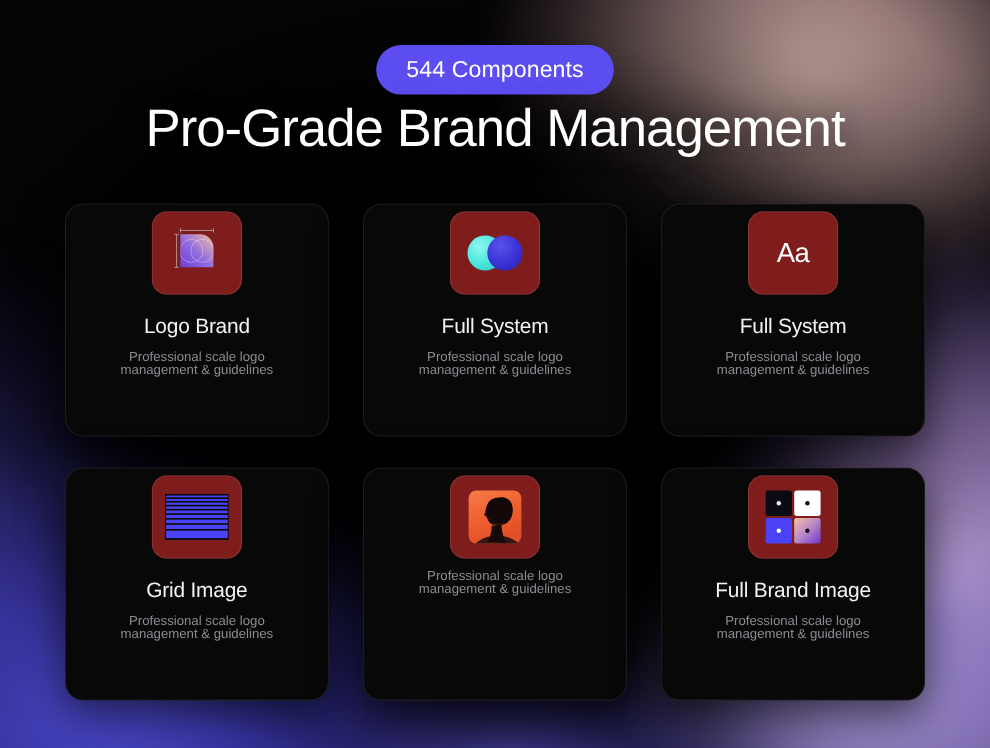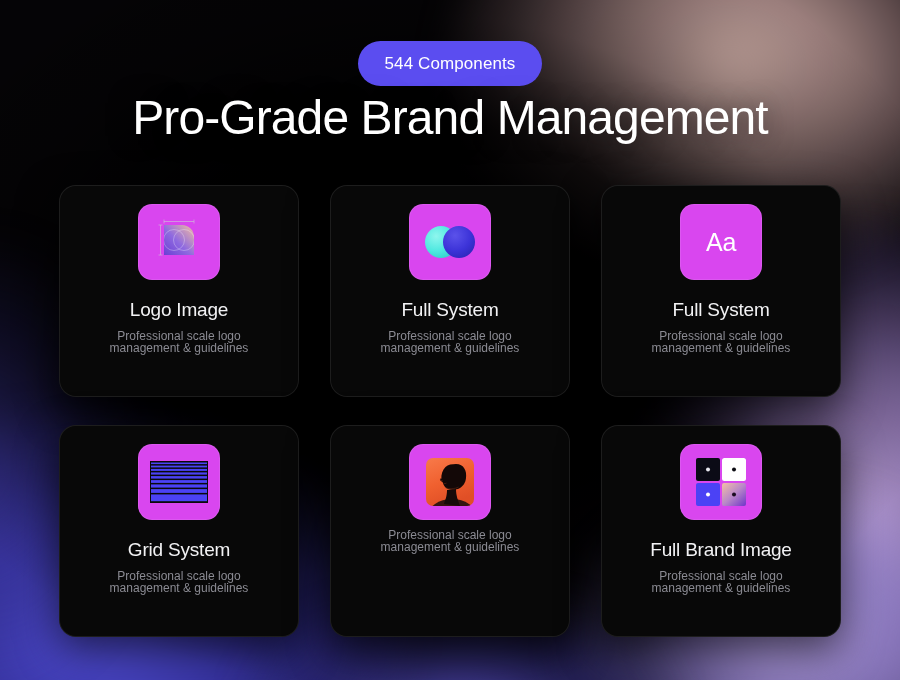--- a/index.html
+++ b/index.html
@@ -107,21 +107,21 @@
   .badge {
     margin-top: 41px;
     display: inline-flex;
     align-items: center;
     justify-content: center;
     height: 45px;
     padding: 0 27px;
     border-radius: 23px;
     background: #5b4df0;
     color: #ffffff;
-    font-size: 17px;
+    font-size: 21px;
     font-weight: 500;
     letter-spacing: 0.1px;
     white-space: nowrap;
   }
 
   .headline {
     margin-top: 4px;
     color: #ffffff;
     font-size: 48px;
     font-weight: 500;
@@ -146,26 +146,26 @@
     border: 1px solid rgba(255,255,255,0.085);
     border-radius: 17px;
     box-shadow: 0 14px 40px rgba(0,0,0,0.62);
     display: flex;
     flex-direction: column;
     align-items: center;
     overflow: hidden;
   }
 
   .icon-tile {
-    margin-top: 18px;
+    margin-top: 6px;
     width: 82px;
     height: 76px;
     border-radius: 14px;
     border: 1px solid rgba(255,255,255,0.10);
-    background: #d946ef;
+    background: #7f1d1d;
     display: flex;
     align-items: center;
     justify-content: center;
     overflow: hidden;
   }
 
   .card-title {
     margin-top: 19px;
     color: #f2f2f4;
     font-size: 19px;
@@ -241,21 +241,21 @@
             <g stroke="#cfcfd6" stroke-width="0.7" opacity="0.8">
               <line x1="13" y1="5.5" x2="43" y2="5.5"></line>
               <line x1="13" y1="3.5" x2="13" y2="7.5"></line>
               <line x1="43" y1="3.5" x2="43" y2="7.5"></line>
               <line x1="9.5" y1="9" x2="9.5" y2="39"></line>
               <line x1="7.5" y1="9" x2="11.5" y2="9"></line>
               <line x1="7.5" y1="39" x2="11.5" y2="39"></line>
             </g>
           </svg>
         </div>
-        <div class="card-title">Logo Image</div>
+        <div class="card-title">Logo Brand</div>
         <div class="card-sub">
           <span>Professional scale logo</span><br>
           <span>management &amp; guidelines</span>
         </div>
       </div>
 
       <div class="card">
         <div class="icon-tile">
           <svg class="art" width="60" height="44" viewBox="0 0 60 44">
             <defs>
@@ -302,21 +302,21 @@
               <rect x="1" y="7.9" width="56" height="2.0"></rect>
               <rect x="1" y="11.4" width="56" height="2.2"></rect>
               <rect x="1" y="15.1" width="56" height="2.5"></rect>
               <rect x="1" y="19.1" width="56" height="2.8"></rect>
               <rect x="1" y="23.4" width="56" height="3.2"></rect>
               <rect x="1" y="28.1" width="56" height="3.8"></rect>
               <rect x="1" y="33.4" width="56" height="6.8"></rect>
             </g>
           </svg>
         </div>
-        <div class="card-title">Grid System</div>
+        <div class="card-title">Grid Image</div>
         <div class="card-sub">
           <span>Professional scale logo</span><br>
           <span>management &amp; guidelines</span>
         </div>
       </div>
 
       <div class="card">
         <div class="icon-tile">
           <svg class="art" width="56" height="56" viewBox="0 0 56 56">
             <defs>

